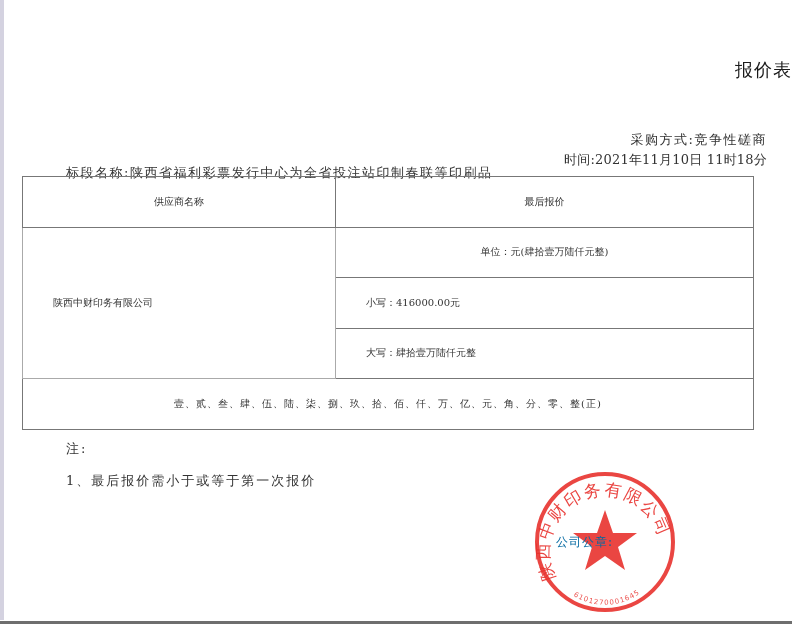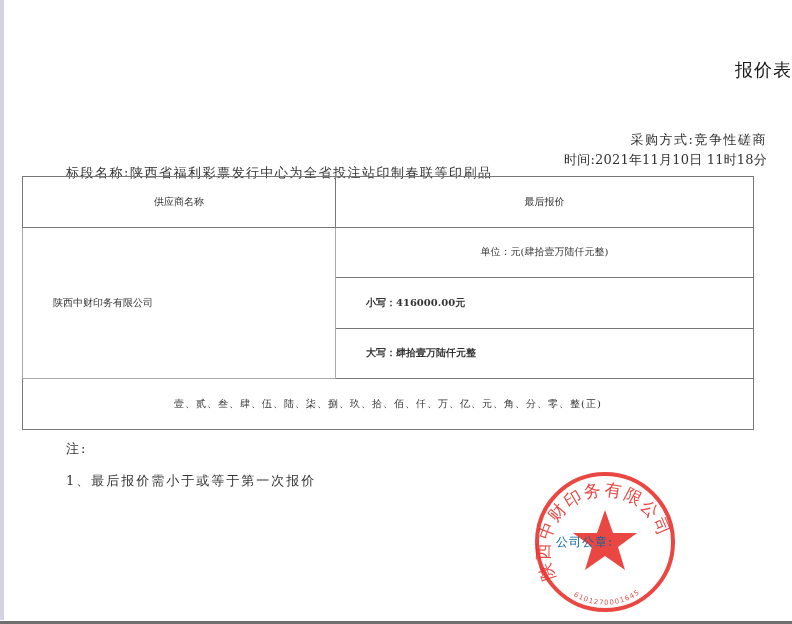--- a/index.html
+++ b/index.html
@@ -45,21 +45,21 @@
       font-size: 10px; color: #333;
     }
     table.quote td {
       border: 1.5px solid #777;
       height: 50.5px;
       vertical-align: middle;
     }
     table.quote td.light { border-color: #aaa; }
     .col1 { width: 313px; }
     .center { text-align: center; }
-    .pad { padding-left: 30px; font-weight: bold; }
+    .pad { padding-left: 30px; }
     .supplier { padding-left: 30px; }
     .chars-row td { letter-spacing: 1px; }
 
     .notes {
       position: absolute; left: 66px; top: 441px;
       font-size: 13px; color: #333; letter-spacing: 2px;
     }
     .notes .line { height: 32px; line-height: 16px; }
 
     .stamp {

